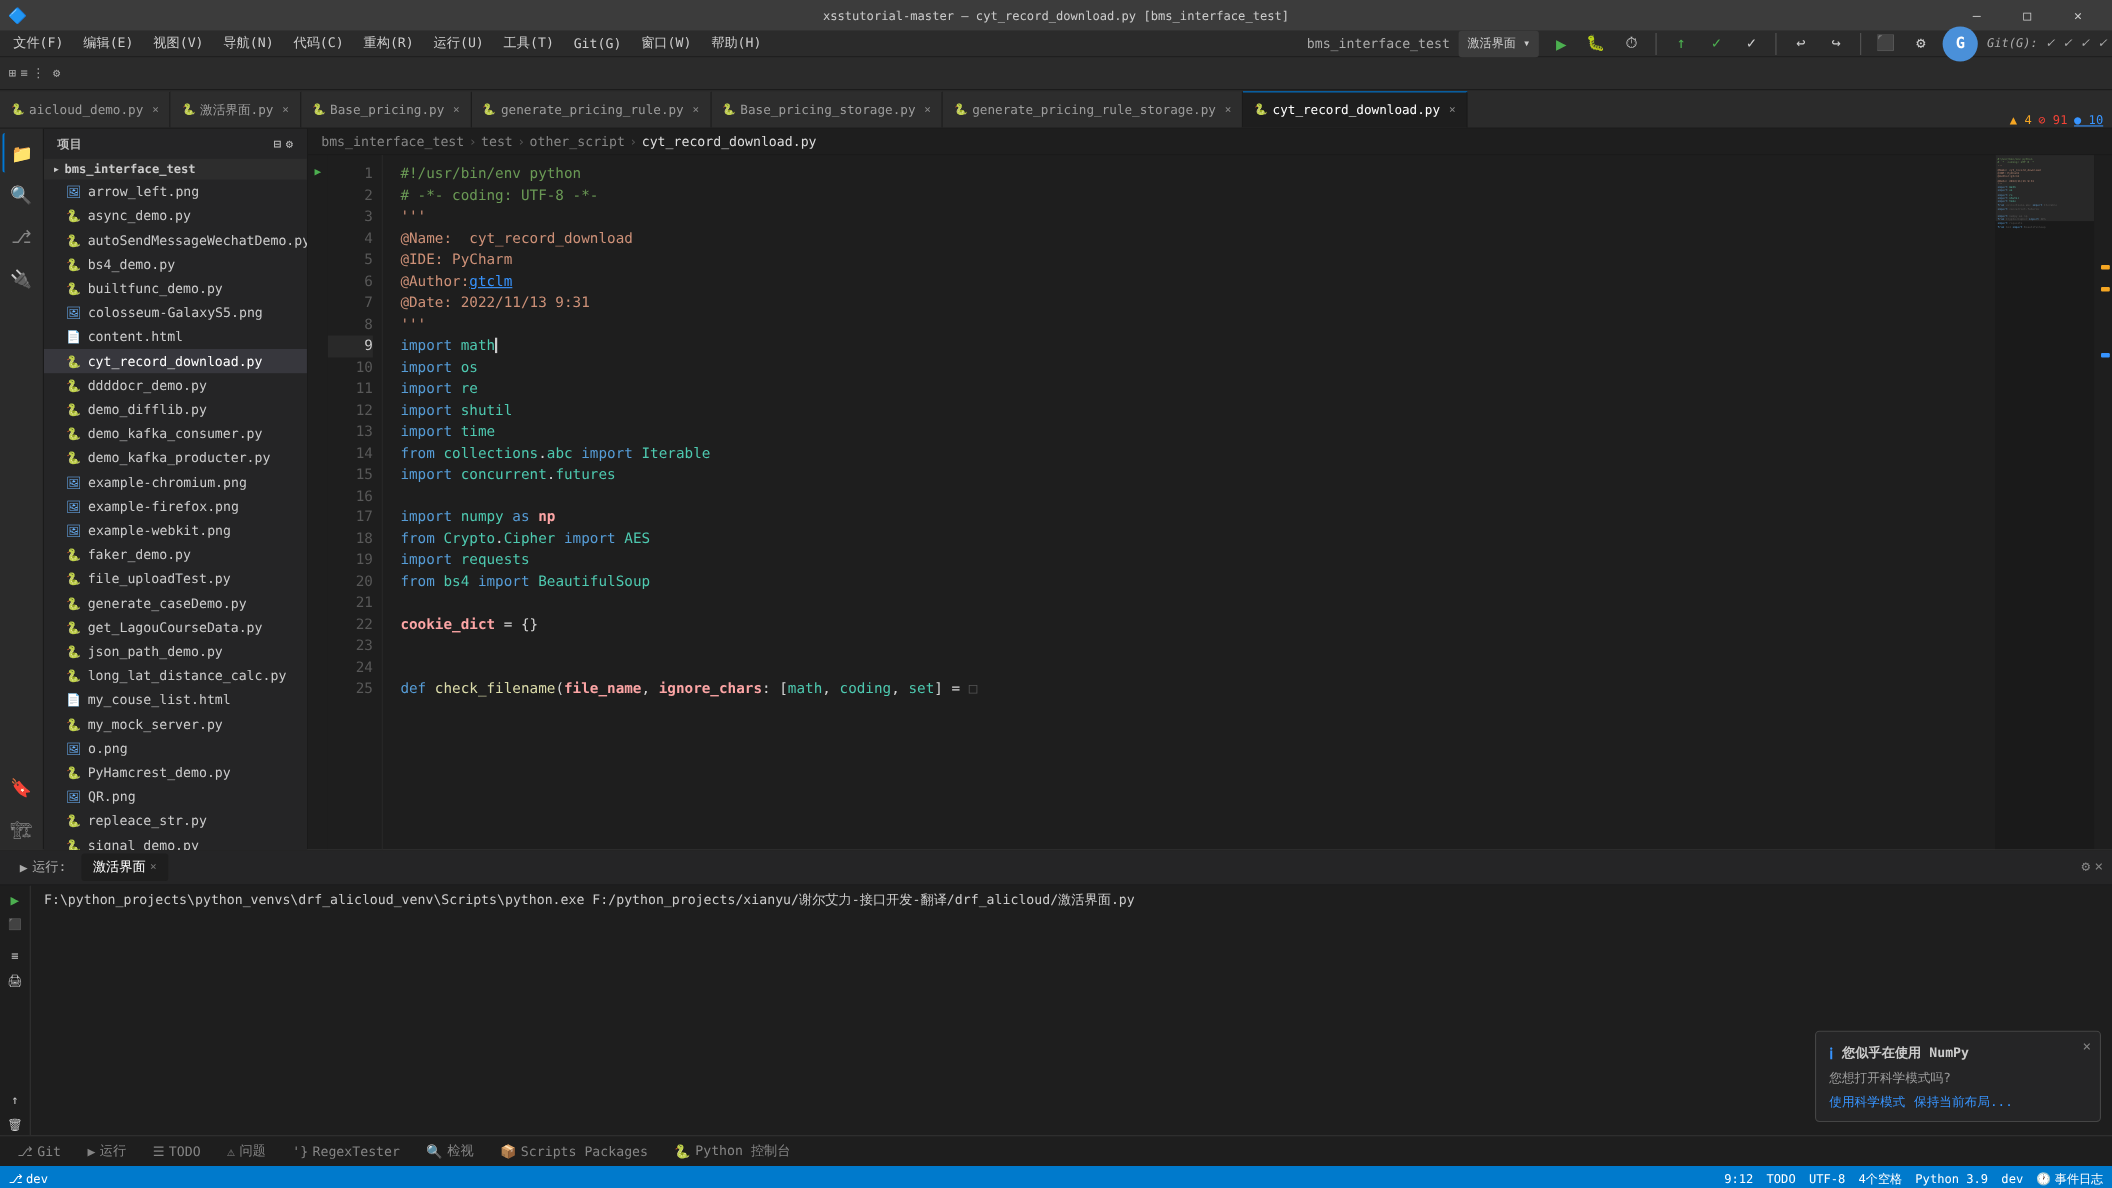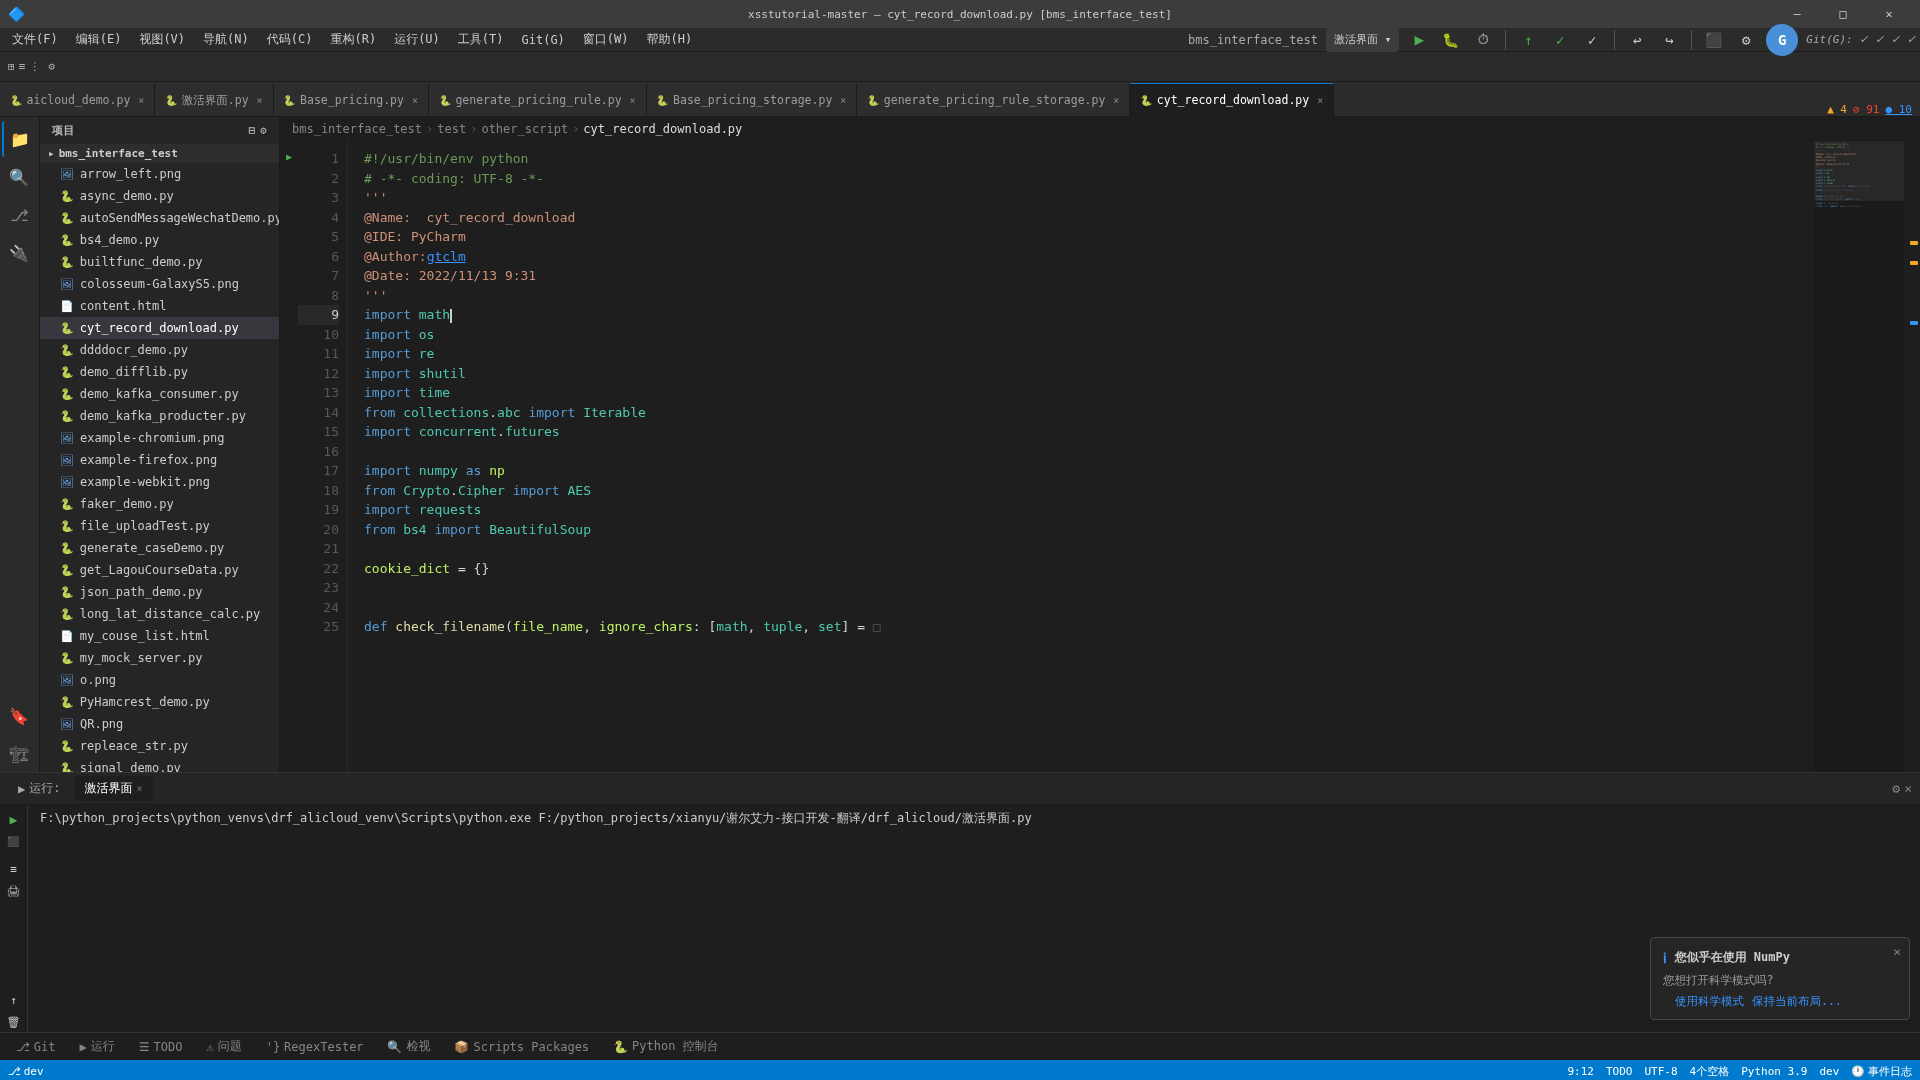--- a/index.html
+++ b/index.html
@@ -247,21 +247,21 @@
       white-space: pre;
     }
 
     
     .kw { color: #569cd6; }
     .str { color: #ce9178; }
     .cmt { color: #6a9955; }
     .fn { color: #dcdcaa; }
     .cls { color: #4ec9b0; }
     .op { color: #d4d4d4; }
-    .var { color: #bef264; }
+    .var { color: #fca5a5; font-weight: bold; }
     .mod { color: #4ec9b0; }
 
     
     #minimap {
       width: 90px;
       background: #1a1a1a;
       overflow: hidden;
       position: relative;
     }
     #minimap-content {
@@ -386,21 +386,20 @@
       font-weight: bold;
     }
     #notification-body {
       color: #9d9d9d;
       font-size: 11.5px;
       margin-bottom: 6px;
     }
     #notification-links {
       display: flex;
       gap: 8px;
-      margin-left: 12px;
     }
     .notif-link {
       color: #3794ff;
       cursor: pointer;
       font-size: 11.5px;
     }
     .notif-close {
       position: absolute;
       top: 6px;
       right: 8px;
@@ -740,21 +739,21 @@
 <span class="kw">import</span> <span class="mod">concurrent</span>.<span class="mod">futures</span>
 
 <span class="kw">import</span> <span class="mod">numpy</span> <span class="kw">as</span> <span class="var">np</span>
 <span class="kw">from</span> <span class="mod">Crypto</span>.<span class="mod">Cipher</span> <span class="kw">import</span> <span class="cls">AES</span>
 <span class="kw">import</span> <span class="mod">requests</span>
 <span class="kw">from</span> <span class="mod">bs4</span> <span class="kw">import</span> <span class="cls">BeautifulSoup</span>
 
 <span class="var">cookie_dict</span> <span class="op">=</span> <span class="op">{}</span>
 
 
-<span class="kw">def</span> <span class="fn">check_filename</span>(<span class="var">file_name</span>, <span class="var">ignore_chars</span>: [<span class="cls">math</span>, <span class="cls">tuple</span>, <span class="cls">set</span>] = <span style="color:#555;">□</span>
+<span class="kw">def</span> <span class="fn">check_filename</span>(<span class="var">file_name</span>, <span class="var">ignore_chars</span>: [<span class="cls">math</span>, <span class="cls">coding</span>, <span class="cls">set</span>] = <span style="color:#555;">□</span>
 </div>
 
       <div id="minimap">
         <div id="minimap-visible"></div>
         <div id="minimap-content">
           <div style="color:#6a9955; font-size:2.5px; line-height:1.3;">#!/usr/bin/env python</div>
           <div style="color:#6a9955; font-size:2.5px; line-height:1.3;"># -*- coding: UTF-8 -*-</div>
           <div style="color:#ce9178; font-size:2.5px; line-height:1.3;">'''</div>
           <div style="color:#ce9178; font-size:2.5px; line-height:1.3;">@Name:  cyt_record_download</div>
           <div style="color:#ce9178; font-size:2.5px; line-height:1.3;">@IDE: PyCharm</div>

